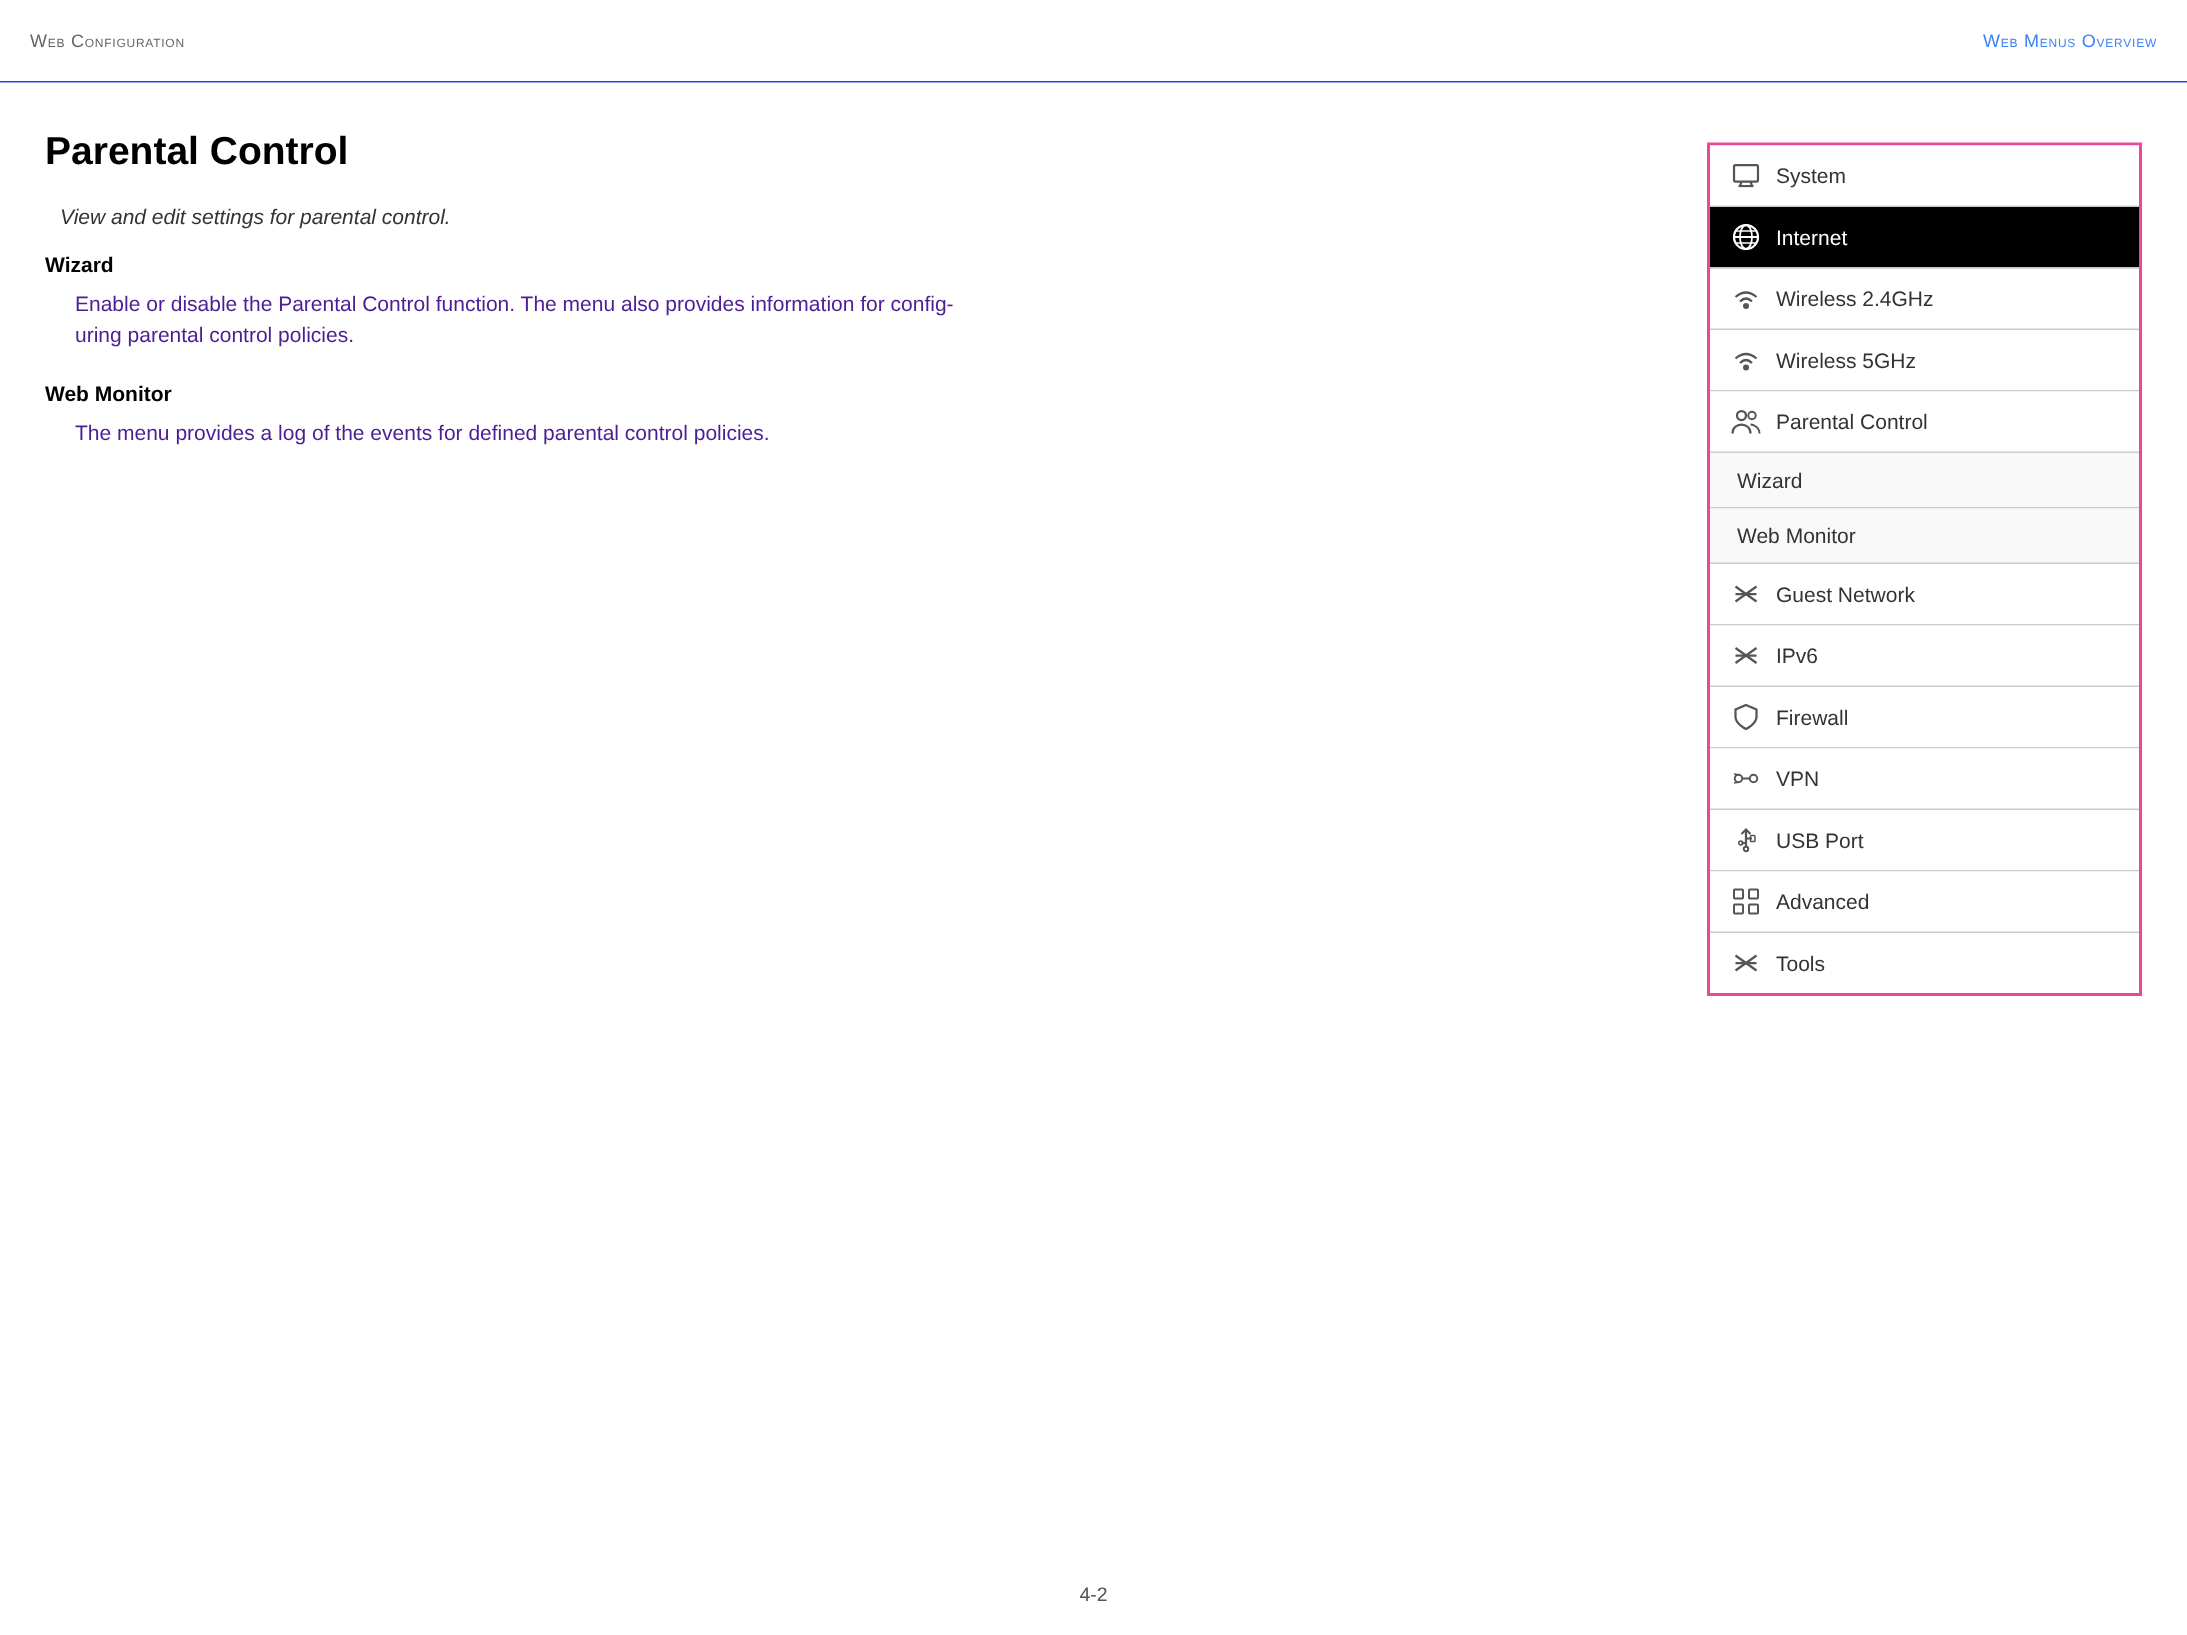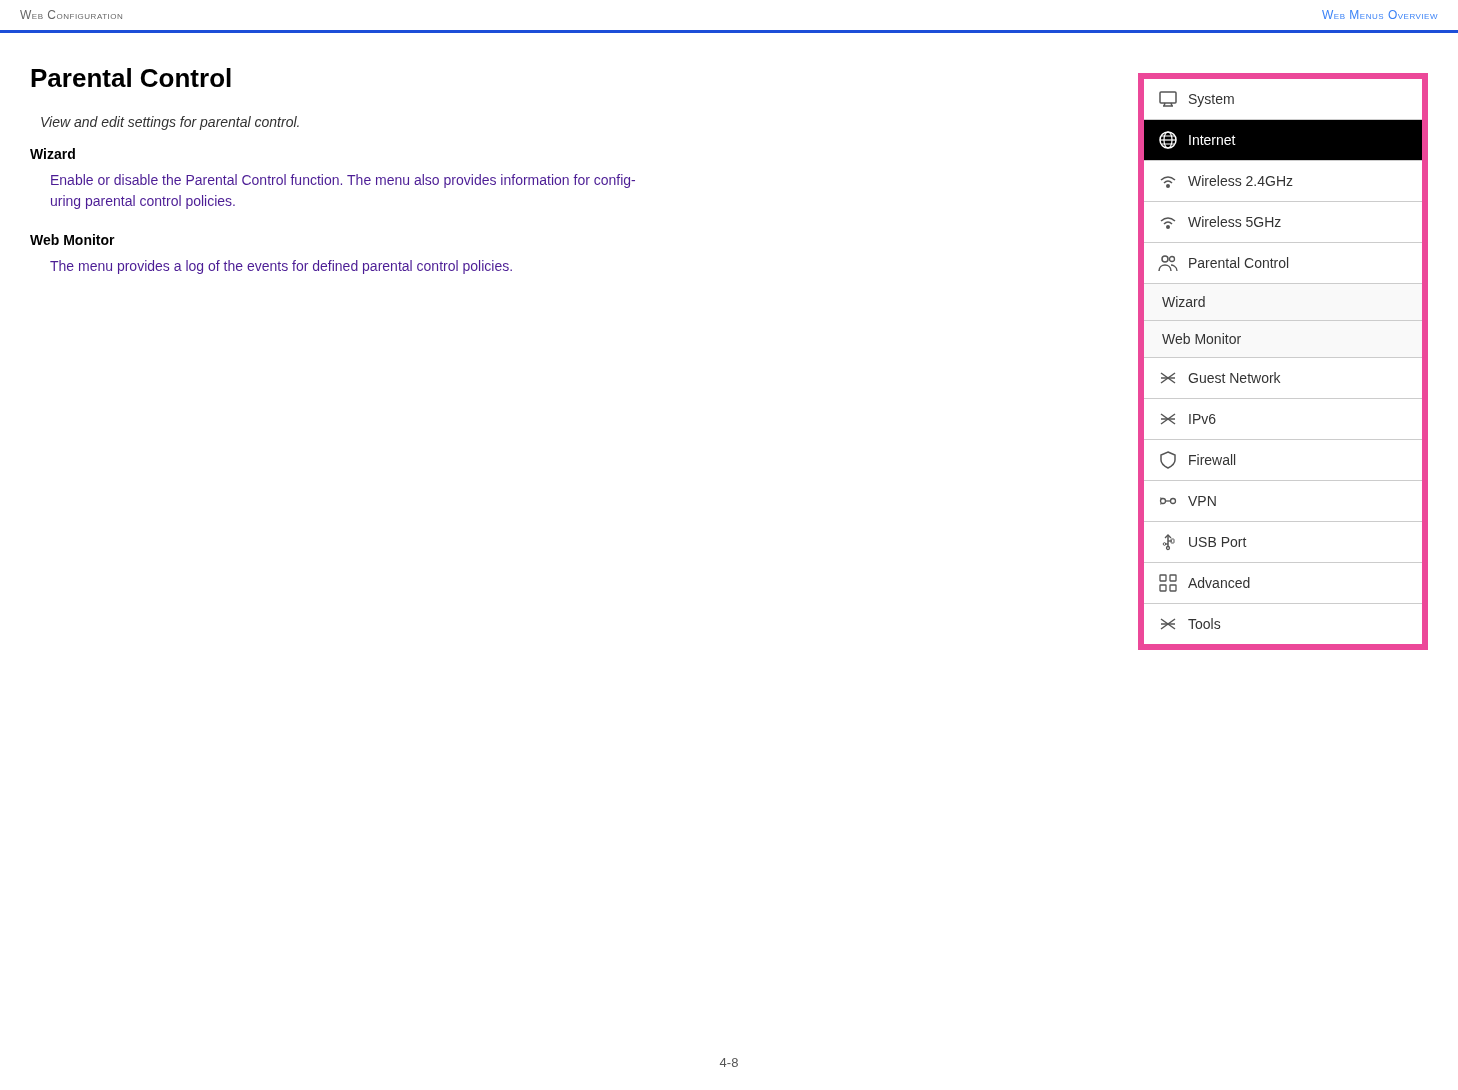--- a/index.html
+++ b/index.html
@@ -15,22 +15,22 @@
       font-family: Arial, sans-serif;
       font-size: 14px;
       color: #333;
       position: relative;
     }
 
     
     .page-header {
       display: flex;
       justify-content: space-between;
-      padding: 8px 20px;
-      border-bottom: 3px solid #1d4ed8;
+      padding: 20px 20px;
+      border-bottom: 1px solid #1d4ed8;
       font-size: 11px;
       color: #555;
       font-variant: small-caps;
       letter-spacing: 0.5px;
     }
 
     
     .main-content {
       display: flex;
       padding: 30px 30px 30px 30px;
@@ -74,21 +74,21 @@
     }
 
     
     .right-sidebar {
       width: 290px;
       flex-shrink: 0;
       margin-top: 10px;
     }
 
     .nav-menu {
-      border: 6px solid #ec4899;
+      border: 2px solid #ec4899;
       width: 100%;
     }
 
     .nav-item {
       display: flex;
       align-items: center;
       padding: 10px 14px;
       border-bottom: 1px solid #ccc;
       cursor: pointer;
       background: #fff;
@@ -319,14 +319,14 @@
           </svg>
         </span>
         <span class="nav-label">Tools</span>
       </div>
 
     </div>
   </div>
 </div>
 
 <div class="page-footer">
-  <span>4-8</span>
+  <span>4-2</span>
 </div>
 
 </body></html>

